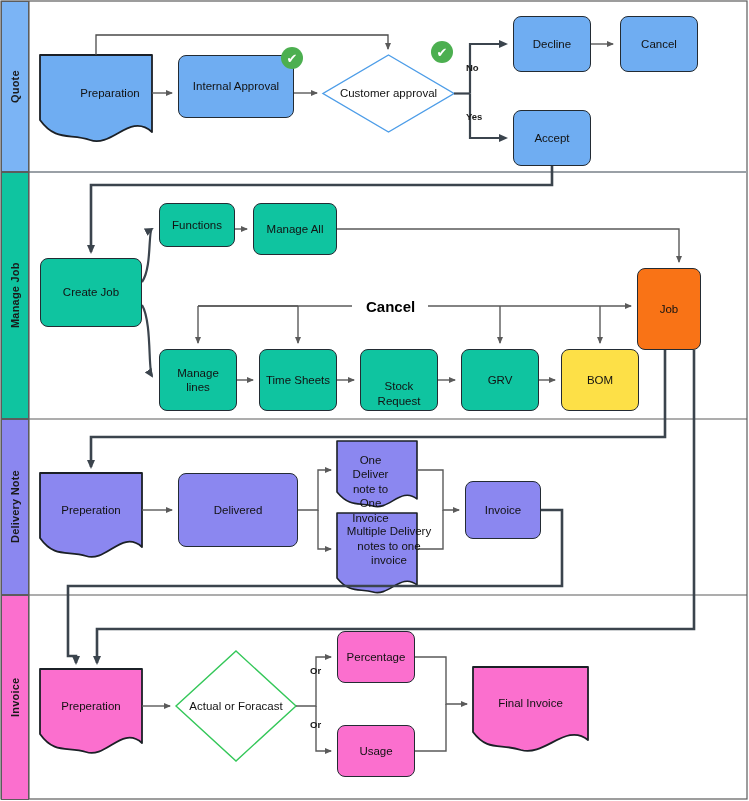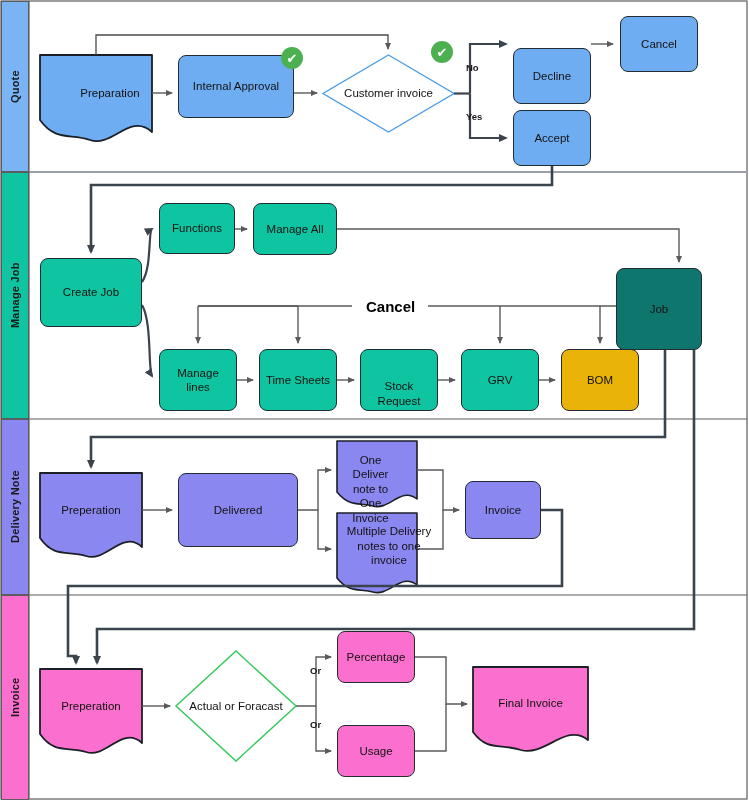--- a/index.html
+++ b/index.html
@@ -148,40 +148,40 @@
 
   <div class="node doc" style="left:40px;top:55px;width:112px;height:77px;padding-left:32px;">
     <span class="doclabel">Preparation</span>
   </div>
 
   <div class="node rect" style="left:178px;top:55px;width:116px;height:63px;background:#6fadf2;text-align:center;">
     <span>Internal Approval</span>
   </div>
 
   <div class="node diamond" style="left:323px;top:55px;width:131px;height:77px;">
-    <span class="dlabel">Customer invoice</span>
-  </div>
-
-  <div class="node rect" style="left:513px;top:16px;width:78px;height:56px;background:#6fadf2;margin-top:32px;">
+    <span class="dlabel">Customer approval</span>
+  </div>
+
+  <div class="node rect" style="left:513px;top:16px;width:78px;height:56px;background:#6fadf2;">
     <span>Decline</span>
   </div>
 
   <div class="node rect" style="left:620px;top:16px;width:78px;height:56px;background:#6fadf2;">
     <span>Cancel</span>
   </div>
 
   <div class="node rect" style="left:513px;top:110px;width:78px;height:56px;background:#6fadf2;">
     <span>Accept</span>
   </div>
 
   <div class="node rect" style="left:40px;top:258px;width:102px;height:69px;background:#0fc4a0;">
     <span>Create Job</span>
   </div>
 
-  <div class="node rect" style="left:159px;top:203px;width:76px;height:51px;background:#0fc4a0;">
+  <div class="node rect" style="left:159px;top:203px;width:76px;height:44px;background:#0fc4a0;">
     <span>Functions</span>
   </div>
 
   <div class="node rect" style="left:253px;top:203px;width:84px;height:52px;background:#0fc4a0;">
     <span>Manage All</span>
   </div>
 
   <div class="node rect" style="left:159px;top:349px;width:78px;height:62px;background:#0fc4a0;">
     <span>Manage lines</span>
   </div>
@@ -191,25 +191,25 @@
   </div>
 
   <div class="node rect" style="left:360px;top:349px;width:78px;height:62px;background:#0fc4a0;align-items:flex-end;">
     <span>Stock Request</span>
   </div>
 
   <div class="node rect" style="left:461px;top:349px;width:78px;height:62px;background:#0fc4a0;">
     <span>GRV</span>
   </div>
 
-  <div class="node rect" style="left:561px;top:349px;width:78px;height:62px;background:#eab308;">
+  <div class="node rect" style="left:561px;top:349px;width:78px;height:62px;background:#fde047;">
     <span>BOM</span>
   </div>
 
-  <div class="node rect" style="left:616px;top:268px;width:86px;height:82px;background:#0f766e;">
+  <div class="node rect" style="left:637px;top:268px;width:64px;height:82px;background:#f97316;">
     <span>Job</span>
   </div>
 
   <div class="node doc" style="left:40px;top:473px;width:102px;height:74px;">
     <span class="doclabel">Preperation</span>
   </div>
 
   <div class="node rect" style="left:178px;top:473px;width:120px;height:74px;background:#8b87f0;">
     <span>Delivered</span>
   </div>

